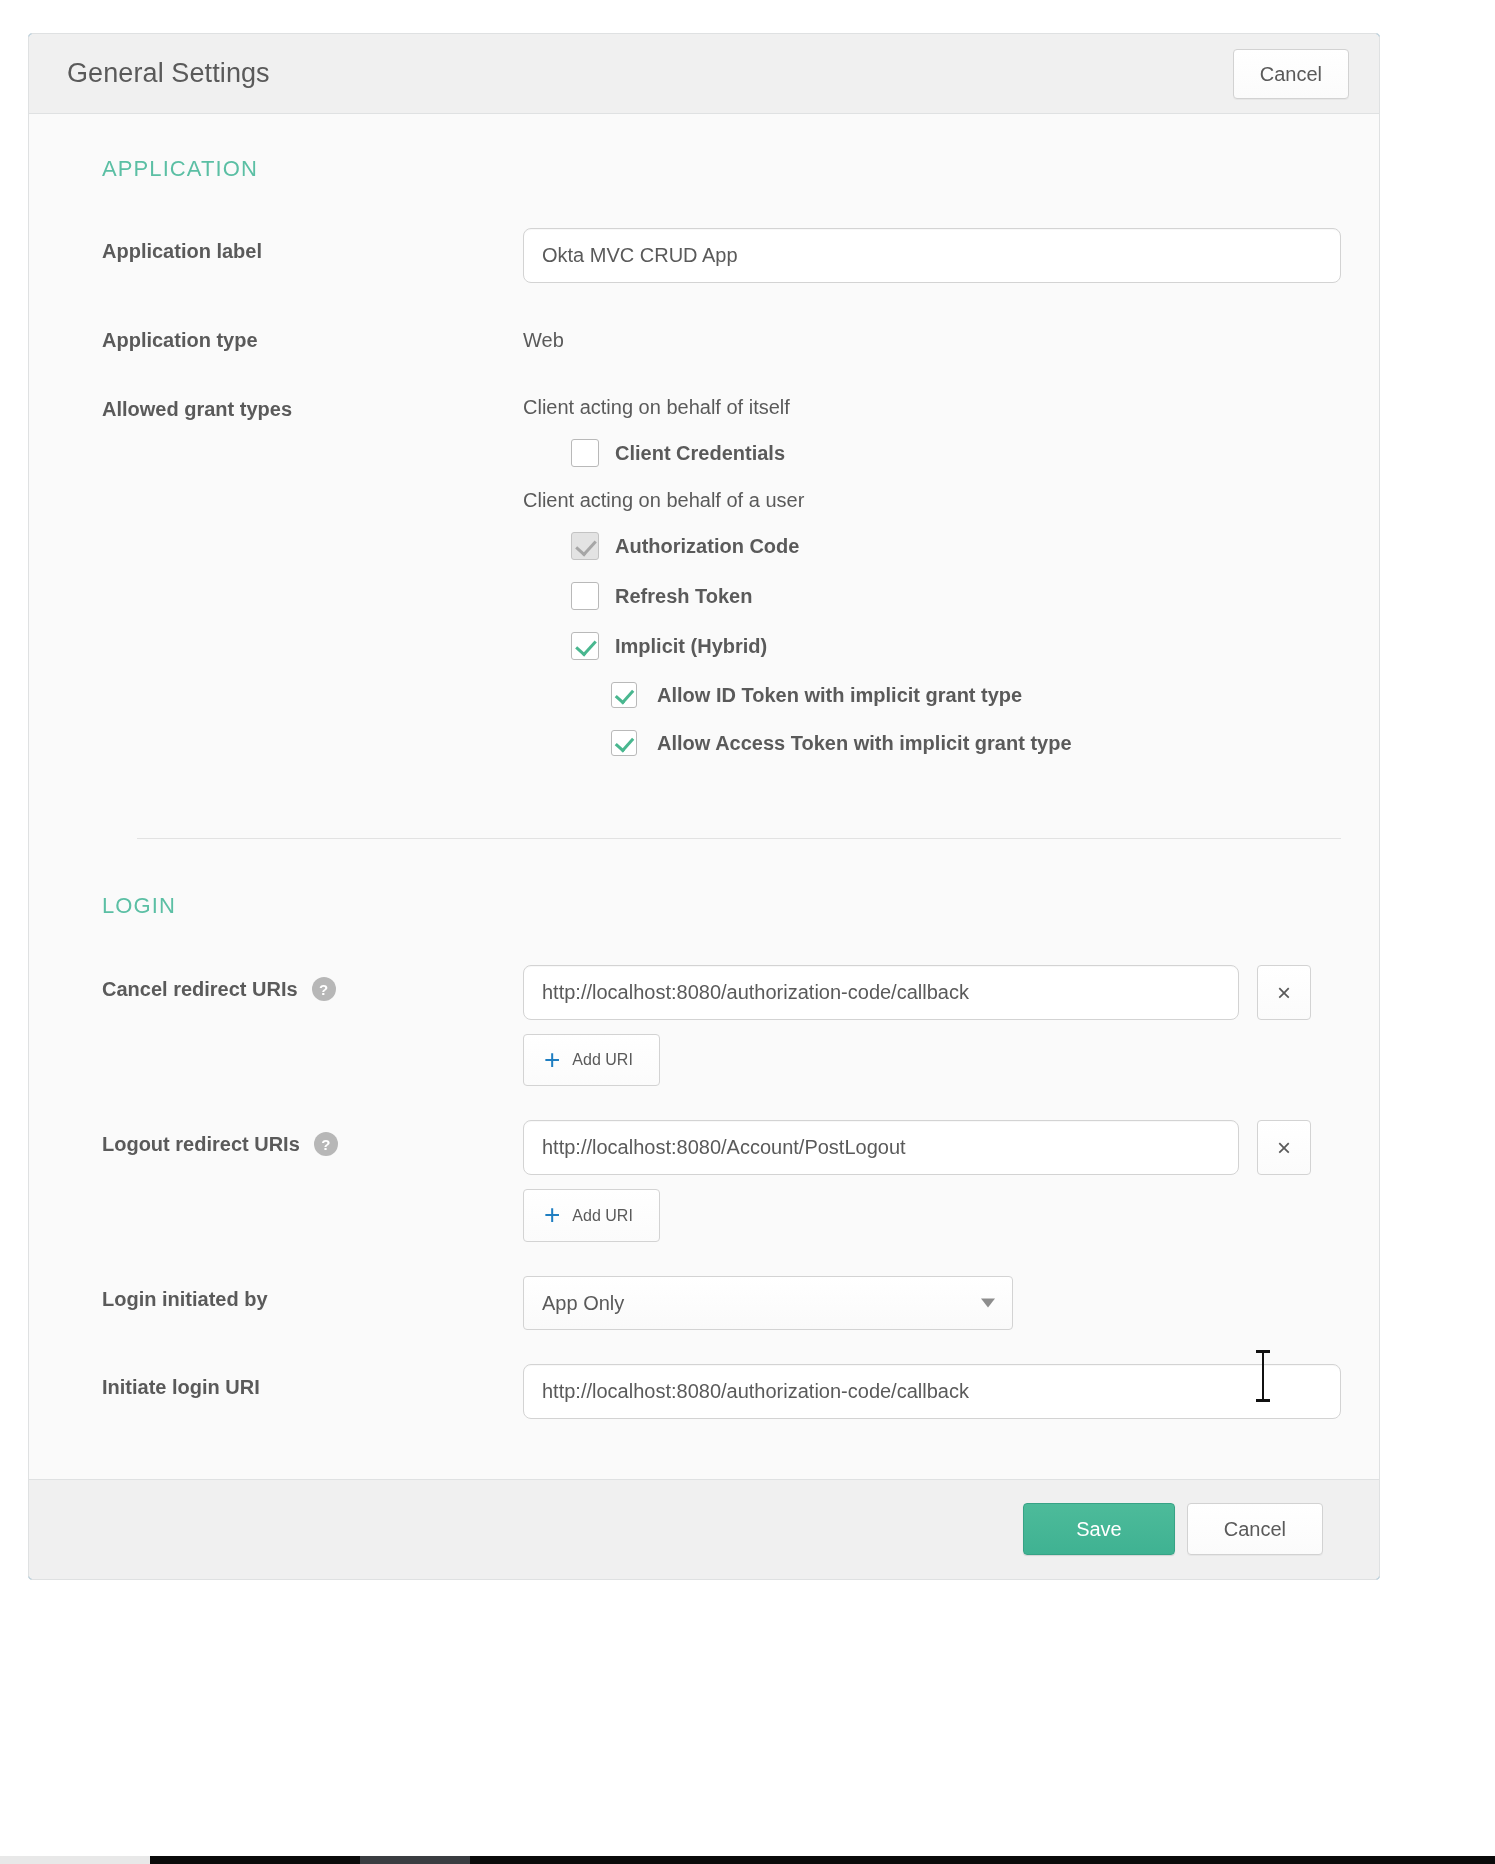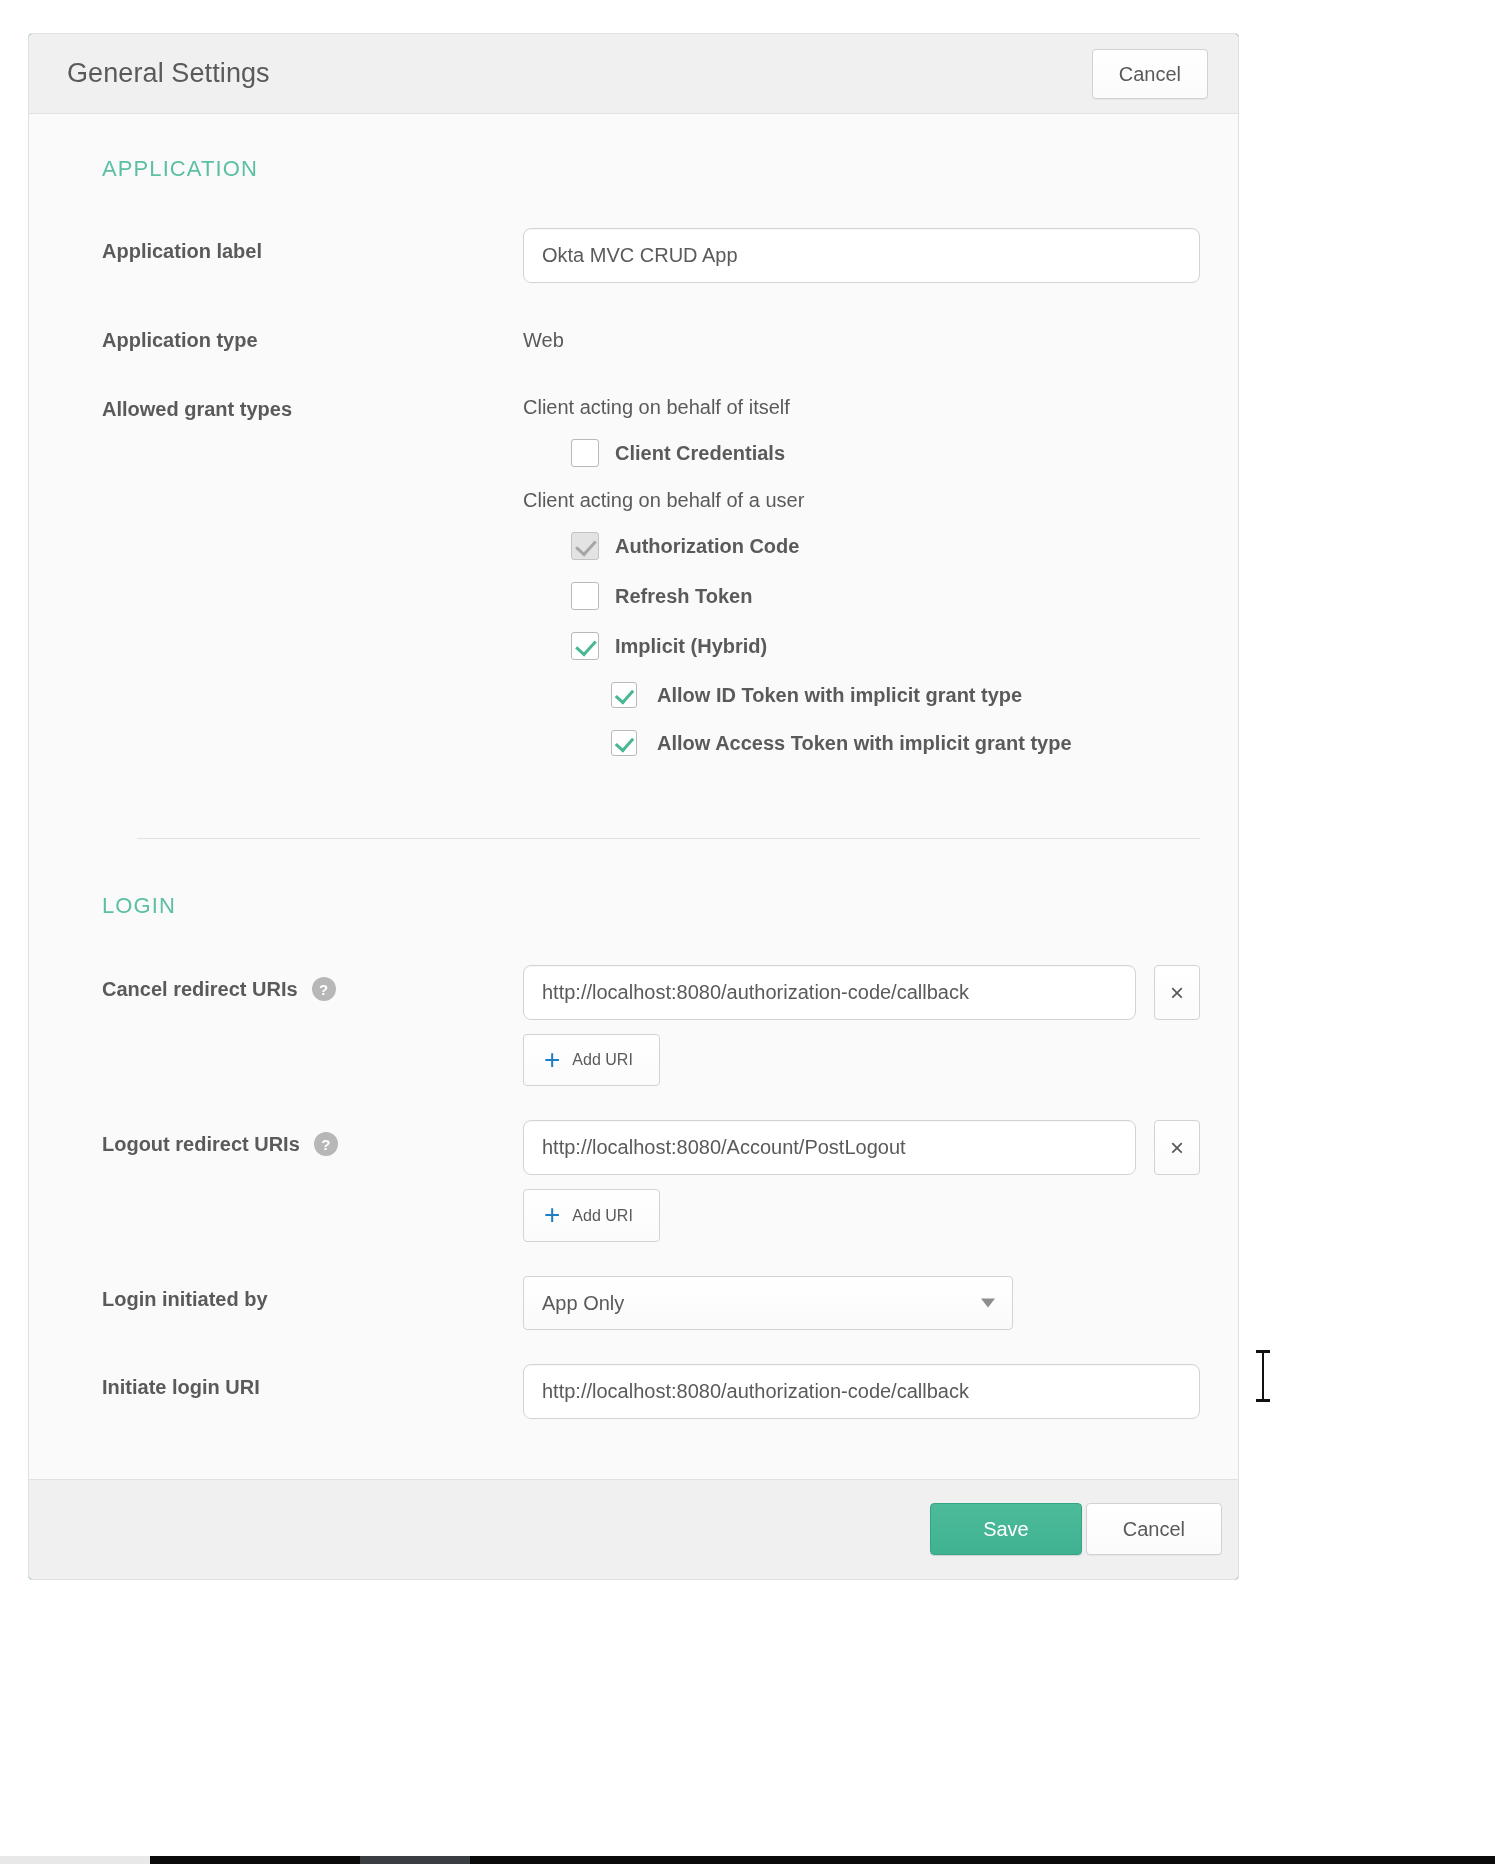--- a/index.html
+++ b/index.html
@@ -9,21 +9,21 @@
     background: #ffffff;
     font-family: "Liberation Sans", sans-serif;
     -webkit-font-smoothing: antialiased;
   }
   #root { position: relative; width: 1495px; height: 1864px; background: #ffffff; overflow: hidden; }
 
   
   .panel {
     position: absolute;
     left: 28px; top: 33px;
-    width: 1211px;
+    width: 1352px;
     background: #0369a1;
     border: 1px solid #dfe1e2;
     border-radius: 4px;
   }
   .panel-header {
     height: 80px;
     background: #f0f0f0;
     border-bottom: 1px solid #dfe1e2;
     border-radius: 3px 3px 0 0;
     display: flex;
@@ -192,22 +192,22 @@
     border-right: 7px solid transparent;
     border-top: 9px solid #8d8d8d;
     pointer-events: none;
   }
 
   
   .panel-footer {
     background: #f0f0f0;
     border-top: 1px solid #dfe1e2;
     border-radius: 0 0 3px 3px;
-    padding: 24px 16px 24px 0;
-    display: flex; justify-content: flex-end; gap: 4px;
+    padding: 24px 56px 24px 0;
+    display: flex; justify-content: flex-end; gap: 12px;
     height: 100px; align-items: center;
   }
 
   
   .ibeam { position: absolute; left: 1256px; top: 1348px; width: 14px; height: 56px; pointer-events: none; }
   .ibeam .stem { position: absolute; left: 6px; top: 4px; width: 2px; height: 48px; background: #111; }
   .ibeam .cap { position: absolute; width: 14px; height: 3px; background: #111; left: 0; }
   .ibeam .cap.top { top: 2px; }
   .ibeam .cap.bot { bottom: 2px; }
 

